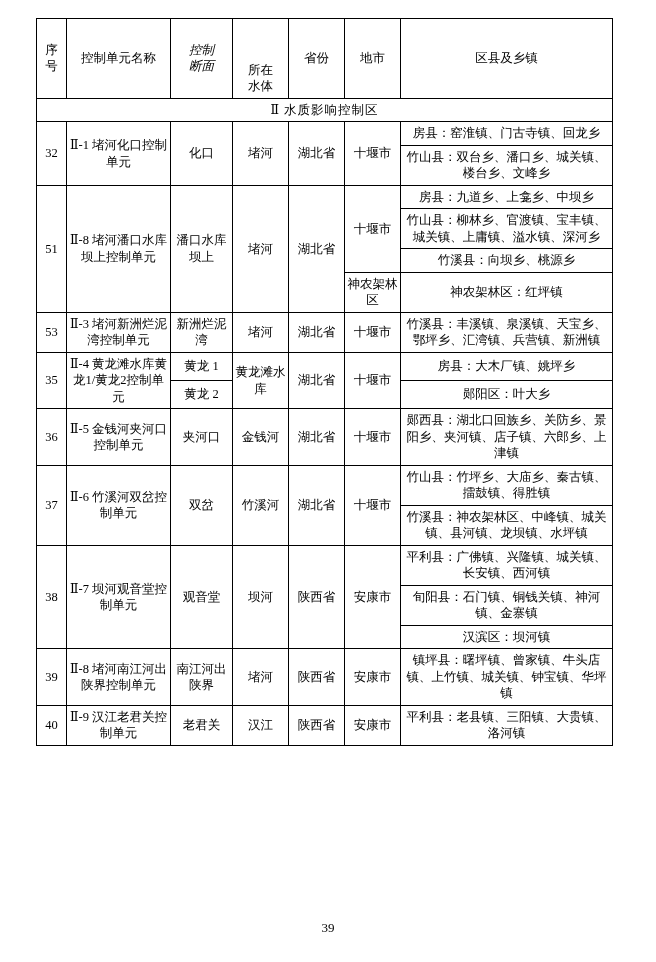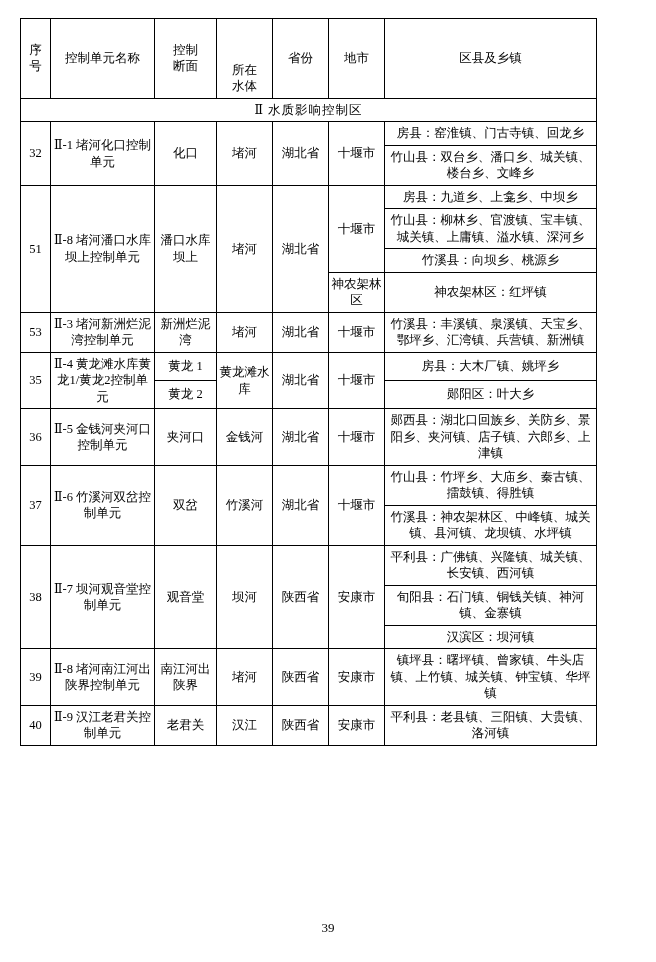--- a/index.html
+++ b/index.html
@@ -11,21 +11,21 @@
     width: 656px;
     height: 962px;
     font-family: "Liberation Serif", "DejaVu Serif", serif;
     color: #000000;
     position: relative;
   }
   .page {
     width: 656px;
     height: 962px;
     box-sizing: border-box;
-    padding: 18px 40px 0 20px;
+    padding: 18px 40px 0 36px;
     position: relative;
   }
   table.doc-table {
     border-collapse: collapse;
     width: 576px;
     table-layout: fixed;
   }
   table.doc-table td, table.doc-table th {
     border: 1px solid #000000;
     text-align: center;
@@ -80,21 +80,21 @@
       <col class="col-sect">
       <col class="col-water">
       <col class="col-prov">
       <col class="col-city">
       <col class="col-town">
     </colgroup>
     <tbody>
       <tr class="hdr">
         <td><span style="display:inline-block;width:1em;line-height:1.3;word-break:break-all;">序号</span></td>
         <td>控制单元名称</td>
-        <td><span style="display:inline-block;width:2.6em;line-height:1.3;word-break:break-all;">控制断面</span></td>
+        <td><span style="display:inline-block;width:2.6em;line-height:1.3;word-break:break-all;font-style:italic;">控制断面</span></td>
         <td><span style="display:inline-block;width:2.6em;line-height:1.3;word-break:break-all;margin-top:40px;">所在水体</span></td>
         <td>省份</td>
         <td>地市</td>
         <td>区县及乡镇</td>
       </tr>
 
       <tr class="section-title">
         <td colspan="7">Ⅱ  水质影响控制区</td>
       </tr>
 

